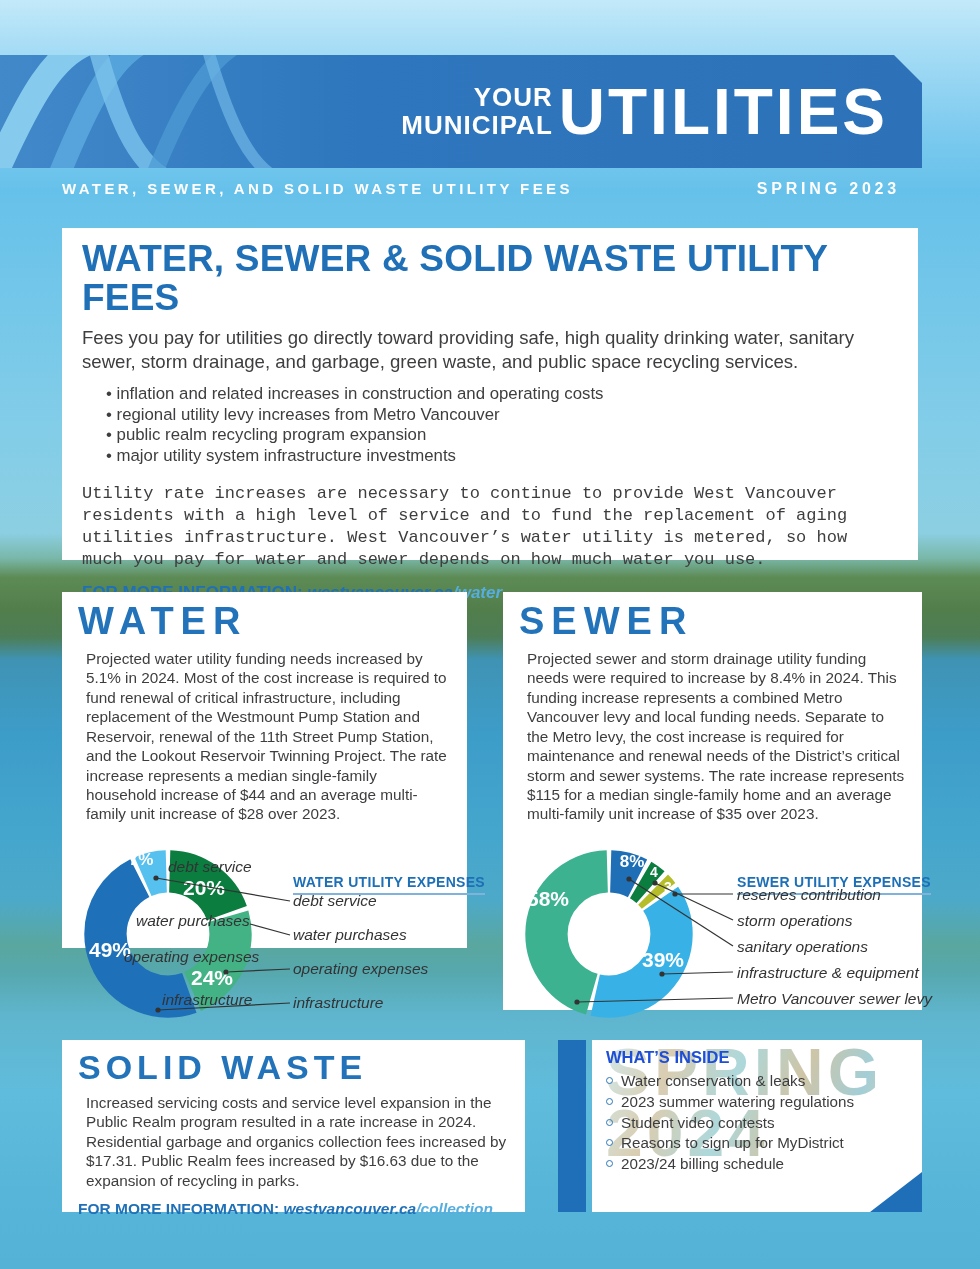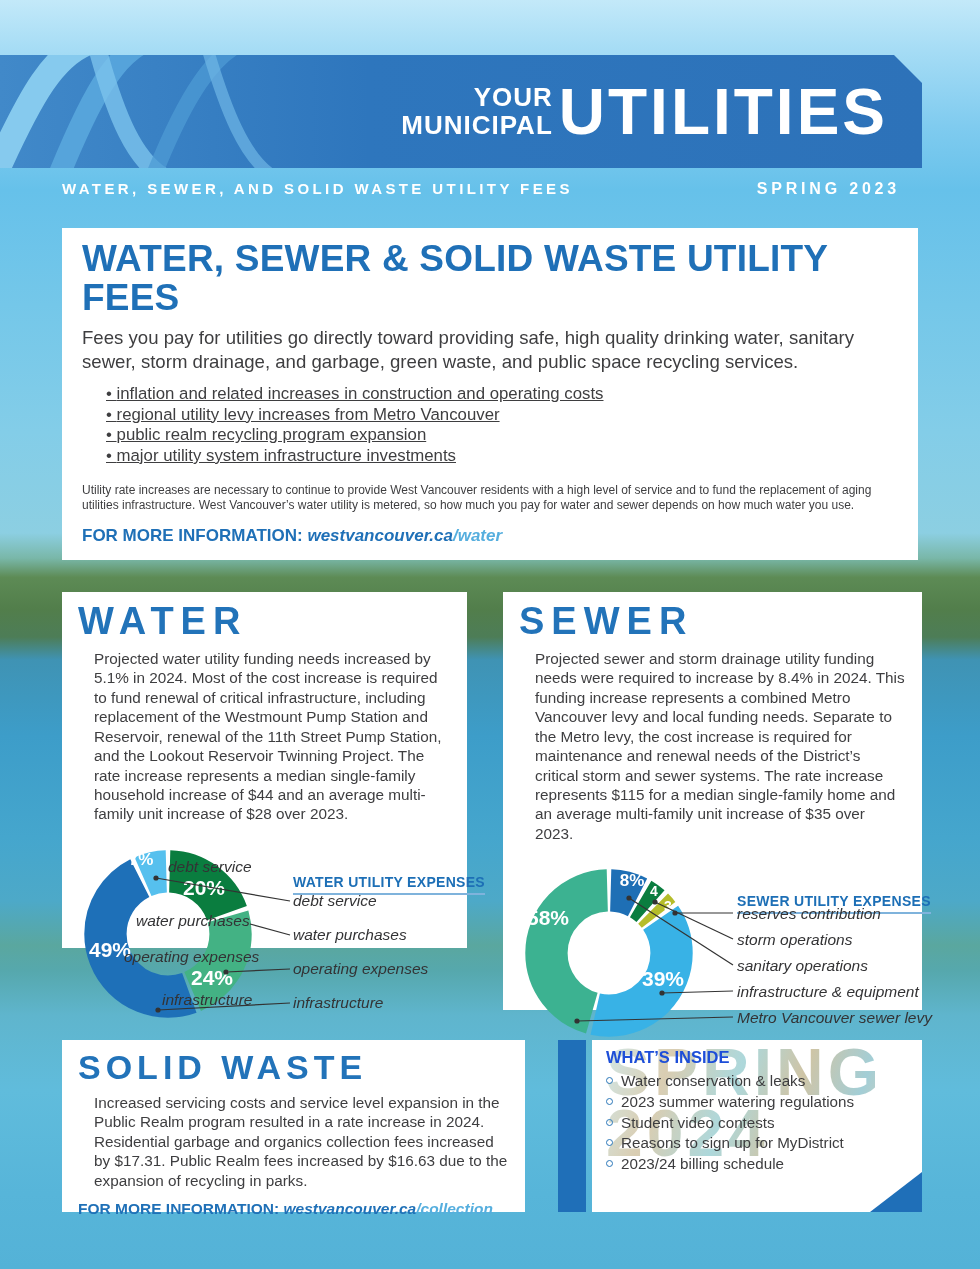--- a/index.html
+++ b/index.html
@@ -32,30 +32,30 @@
   .card-main{left:62px;top:228px;width:856px;height:332px;padding:12px 20px;}
   .card-water{left:62px;top:592px;width:405px;height:356px;padding:10px 16px;}
   .card-sewer{left:503px;top:592px;width:419px;height:418px;padding:10px 16px;}
   .card-solid{left:62px;top:1040px;width:463px;height:172px;padding:10px 16px;}
   .inside-bar{position:absolute;left:558px;top:1040px;width:28px;height:172px;background:#1f6fb8;}
   .card-inside{left:592px;top:1040px;width:330px;height:172px;padding:6px 12px 6px 14px;overflow:hidden;}
   h1{margin:0 0 8px 0;color:#1f70b7;font-size:37px;letter-spacing:.2px;line-height:1.05;}
   .lead{margin:0 0 10px 0;color:#3e3e40;font-size:18.6px;line-height:1.3;}
   .drivers-h{margin:4px 0 4px 12px;color:#48ade0;font-size:19px;font-weight:bold;letter-spacing:.4px;}
   ul.drivers{margin:0 0 10px 24px;padding:0;list-style:none;}
-  ul.drivers li{color:#3e3e40;font-size:16.8px;line-height:1.23;text-decoration:underline;}
+  ul.drivers li{color:#3e3e40;font-size:16.8px;line-height:1.23;}
   ul.drivers li::before{content:"• ";}
-  .body2{margin:16px 0 12px 0;color:#3e3e40;font-size:12px;line-height:1.3;}
+  .body2{margin:16px 0 12px 0;color:#3e3e40;font-size:17px;line-height:1.3;font-family:Liberation Mono, monospace;}
   .moreinfo{font-size:17px;font-weight:bold;color:#1f70b7;}
   .moreinfo .site{font-style:italic;}
   .moreinfo .path{font-style:italic;color:#55aede;font-weight:bold;text-decoration:none;}
   .moreinfo a{color:#1f70b7;text-decoration:none;}
   h2{margin:0 0 9px 0;color:#2273b9;font-size:38px;letter-spacing:7px;line-height:1;}
   h2.solid{font-size:34px;letter-spacing:5px;}
-  .sect-body{margin:0 0 10px 16px;color:#3e3e40;font-size:15.3px;line-height:1.27;}
+  .sect-body{margin:0 0 10px 8px;color:#3e3e40;font-size:15.3px;line-height:1.27;}
   .moreinfo.small{font-size:15.5px;}
   
   .chart-row{position:relative;height:196px;}
   .donut{position:absolute;left:-2px;top:8px;width:184px;height:184px;}
   .donut svg{width:100%;height:100%;display:block;}
   .pct{position:absolute;transform:translate(-50%,-50%);color:#fff;font-weight:bold;font-size:21px;white-space:nowrap;}
   .pct.s{font-size:17px;}
   .pct.xs{font-size:14px;}
   .inlab{position:absolute;font-style:italic;font-size:15.5px;color:#333335;white-space:nowrap;}
   .legend{position:absolute;top:0;bottom:0;}

